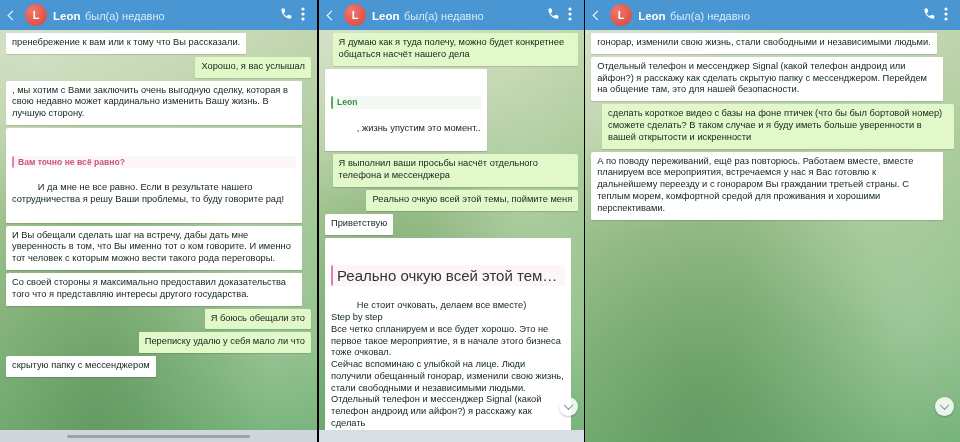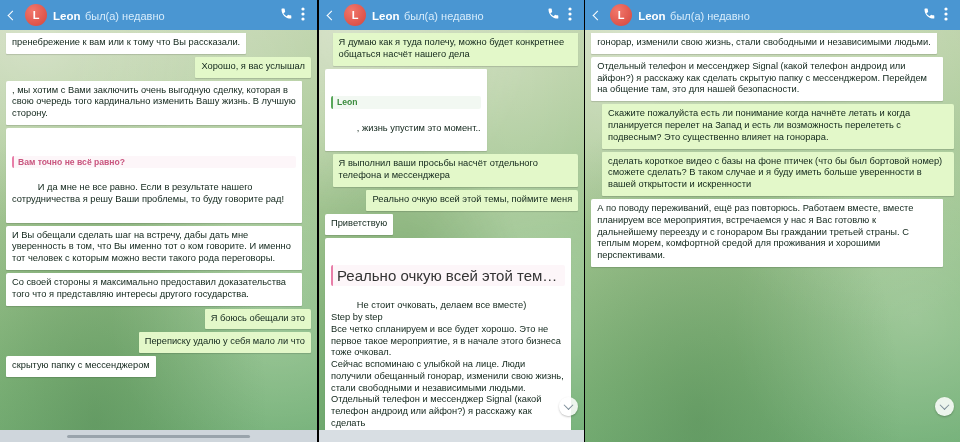--- a/index.html
+++ b/index.html
@@ -257,21 +257,21 @@
     </div>
 
     <div class="msgs">
       <div class="row in">
         <div class="bubble in wide clip-top">пренебрежение к вам или к тому что Вы рассказали.</div>
       </div>
       <div class="row out">
         <div class="bubble out">Хорошо, я вас услышал</div>
       </div>
       <div class="row in">
-        <div class="bubble in wide">, мы хотим с Вами заключить очень выгодную сделку, которая в свою очередь того кардинально изменить Вашу жизнь. В лучшую сторону.</div>
+        <div class="bubble in wide">, мы хотим с Вами заключить очень выгодную сделку, которая в свою недавно может кардинально изменить Вашу жизнь. В лучшую сторону.</div>
       </div>
       <div class="row in">
         <div class="bubble in wide">
           <div class="quote">
             <span class="quote-name pink">Вам точно не всё равно?</span>
           </div>
           <span>И да мне не все равно. Если в результате нашего сотрудничества я решу Ваши проблемы, то буду говорите рад!</span>
         </div>
       </div>
       <div class="row in">
@@ -388,23 +388,20 @@
     </div>
 
     <div class="msgs">
       <div class="row in">
         <div class="bubble in wide clip-top">гонорар, изменили свою жизнь, стали свободными и независимыми людьми.</div>
       </div>
       <div class="row in">
         <div class="bubble in wide">Отдельный телефон и мессенджер Signal (какой телефон андроид или айфон?) я расскажу как сделать скрытую папку с мессенджером. Перейдем на общение там, это для нашей безопасности.</div>
       </div>
       <div class="row out">
-        <div class="bubble out wide">Скажите пожалуйста есть ли понимание когда начнёте летать и когда планируется перелет на Запад и есть ли возможность перелететь с подвесным? Это существенно влияет на гонорара.</div>
-      </div>
-      <div class="row out">
         <div class="bubble out wide">сделать короткое видео с базы на фоне птичек (что бы был бортовой номер) сможете сделать? В таком случае и я буду иметь больше уверенности в вашей открытости и искренности</div>
       </div>
       <div class="row in">
         <div class="bubble in wide">А по поводу переживаний, ещё раз повторюсь. Работаем вместе, вместе планируем все мероприятия, встречаемся у нас я Вас готовлю к дальнейшему переезду и с гонораром Вы граждании третьей страны. С теплым морем, комфортной средой для проживания и хорошими перспективами.</div>
       </div>
     </div>
 
     <div class="fab"></div>
   </div>
 

